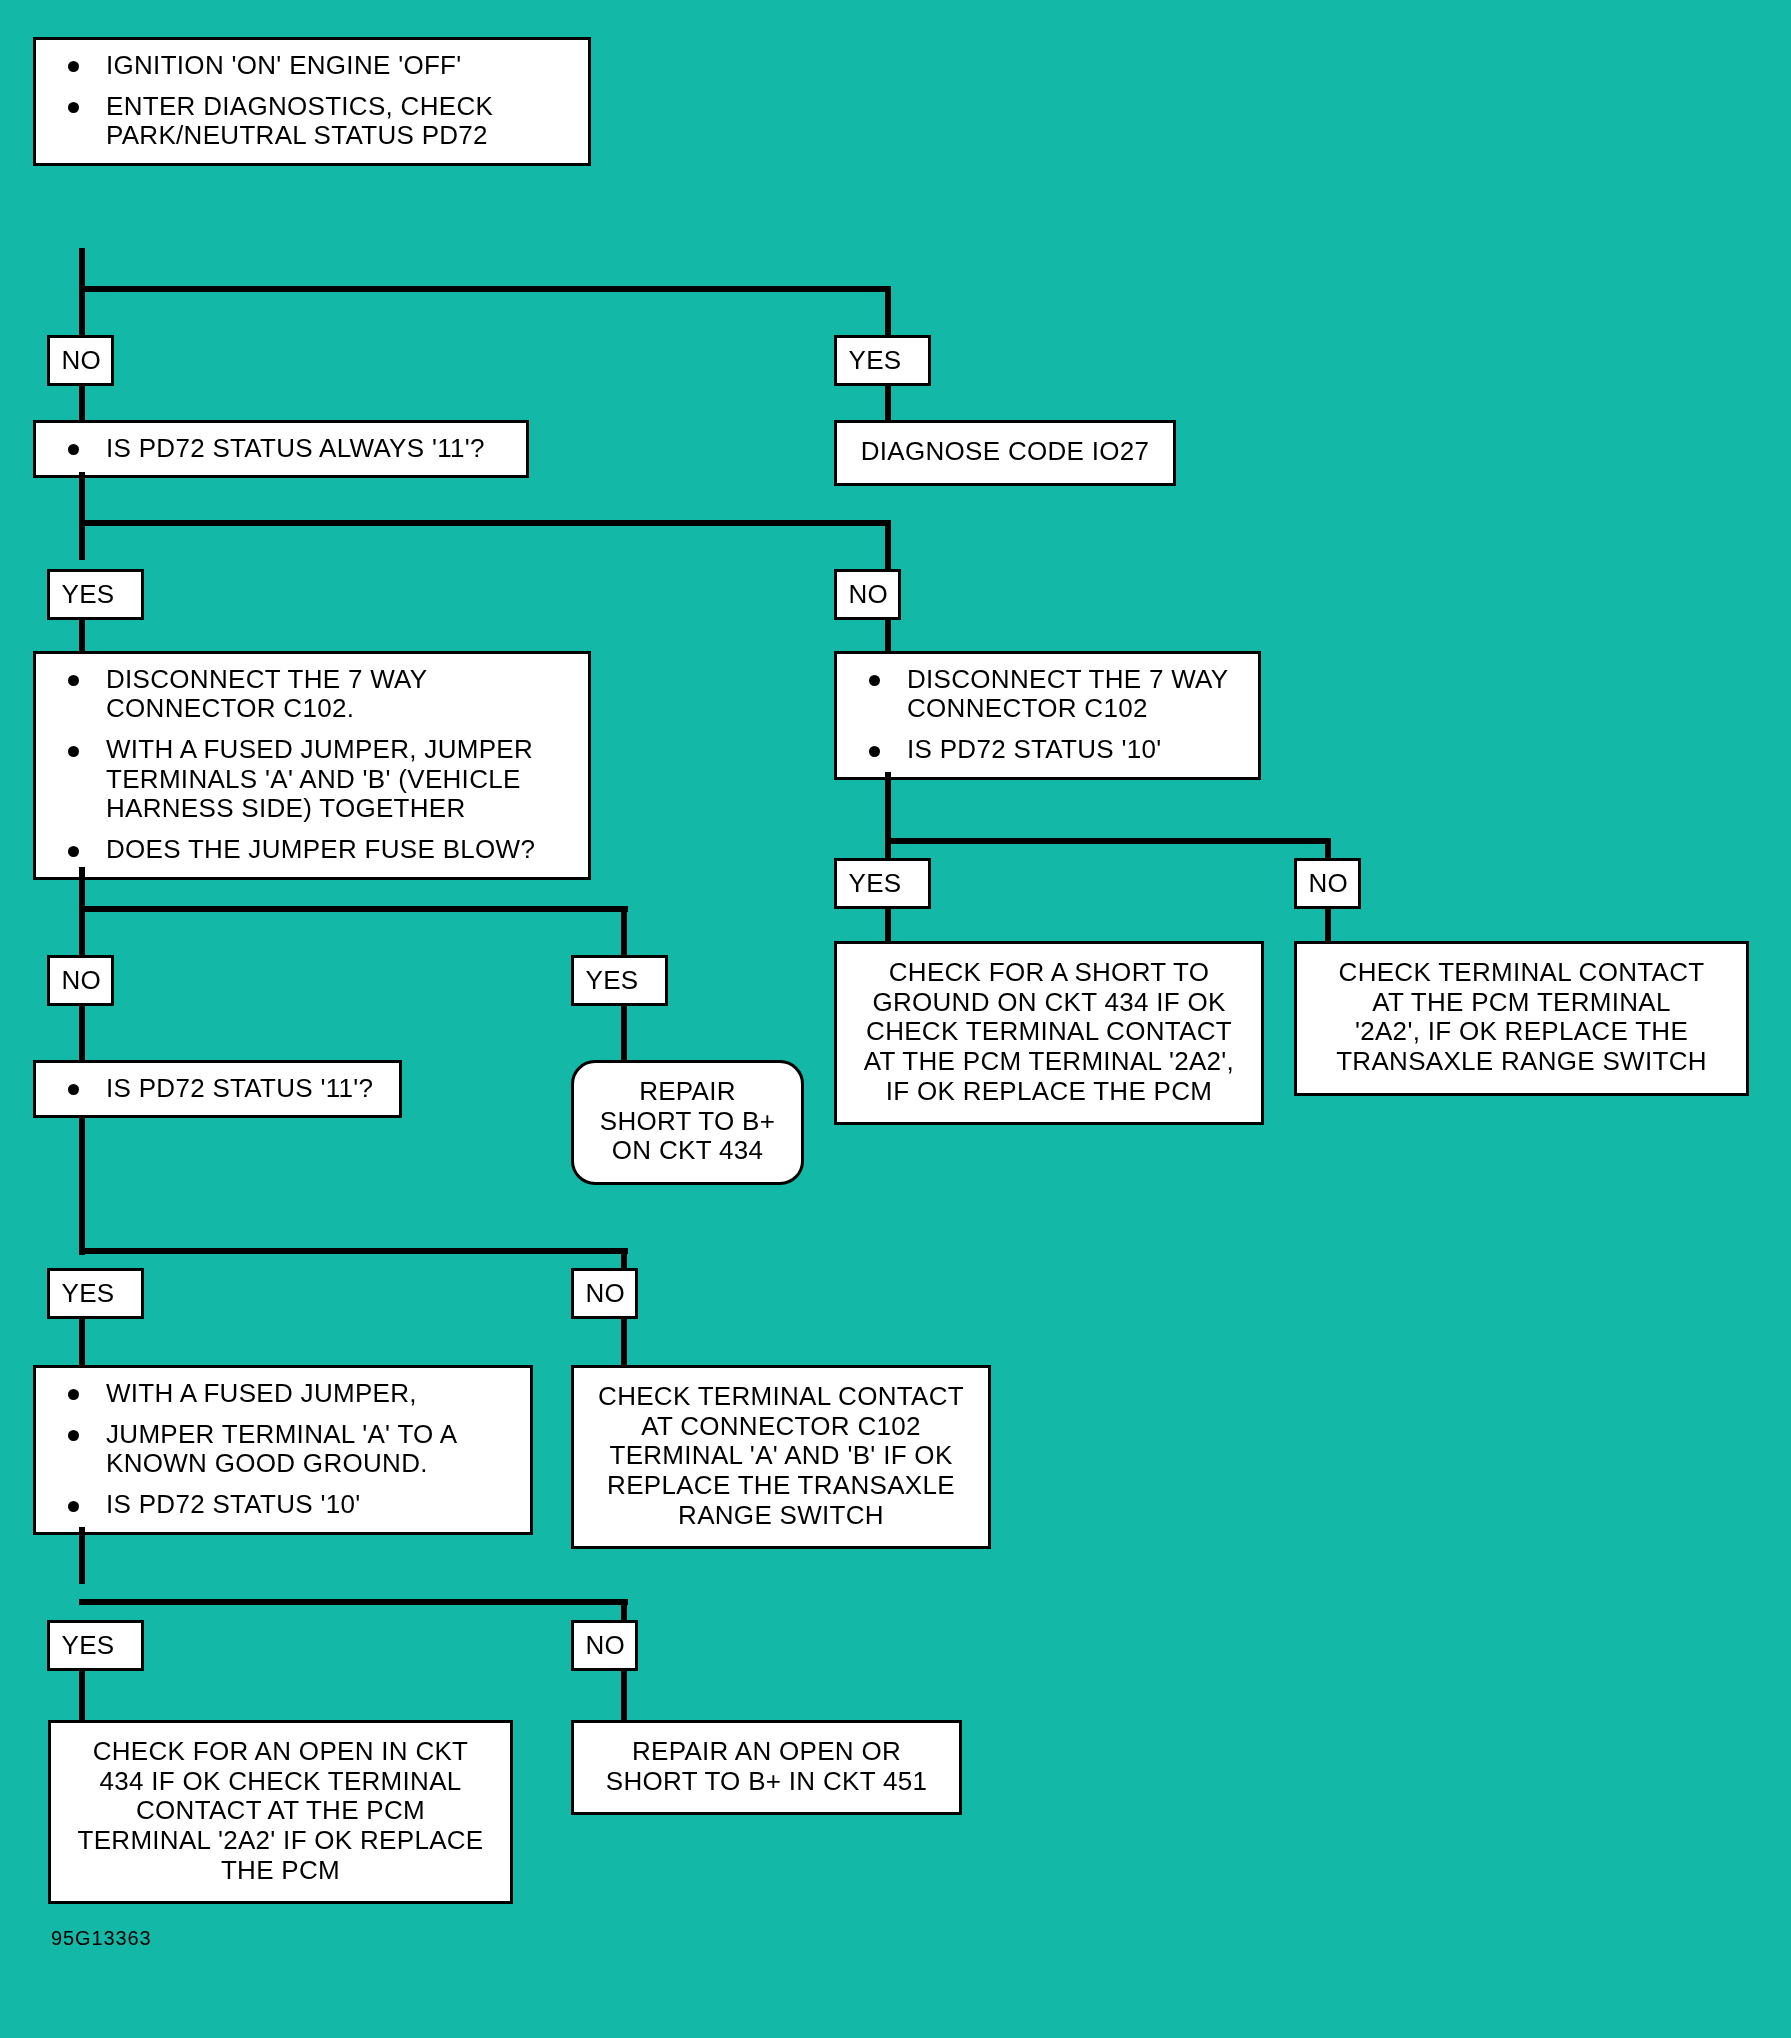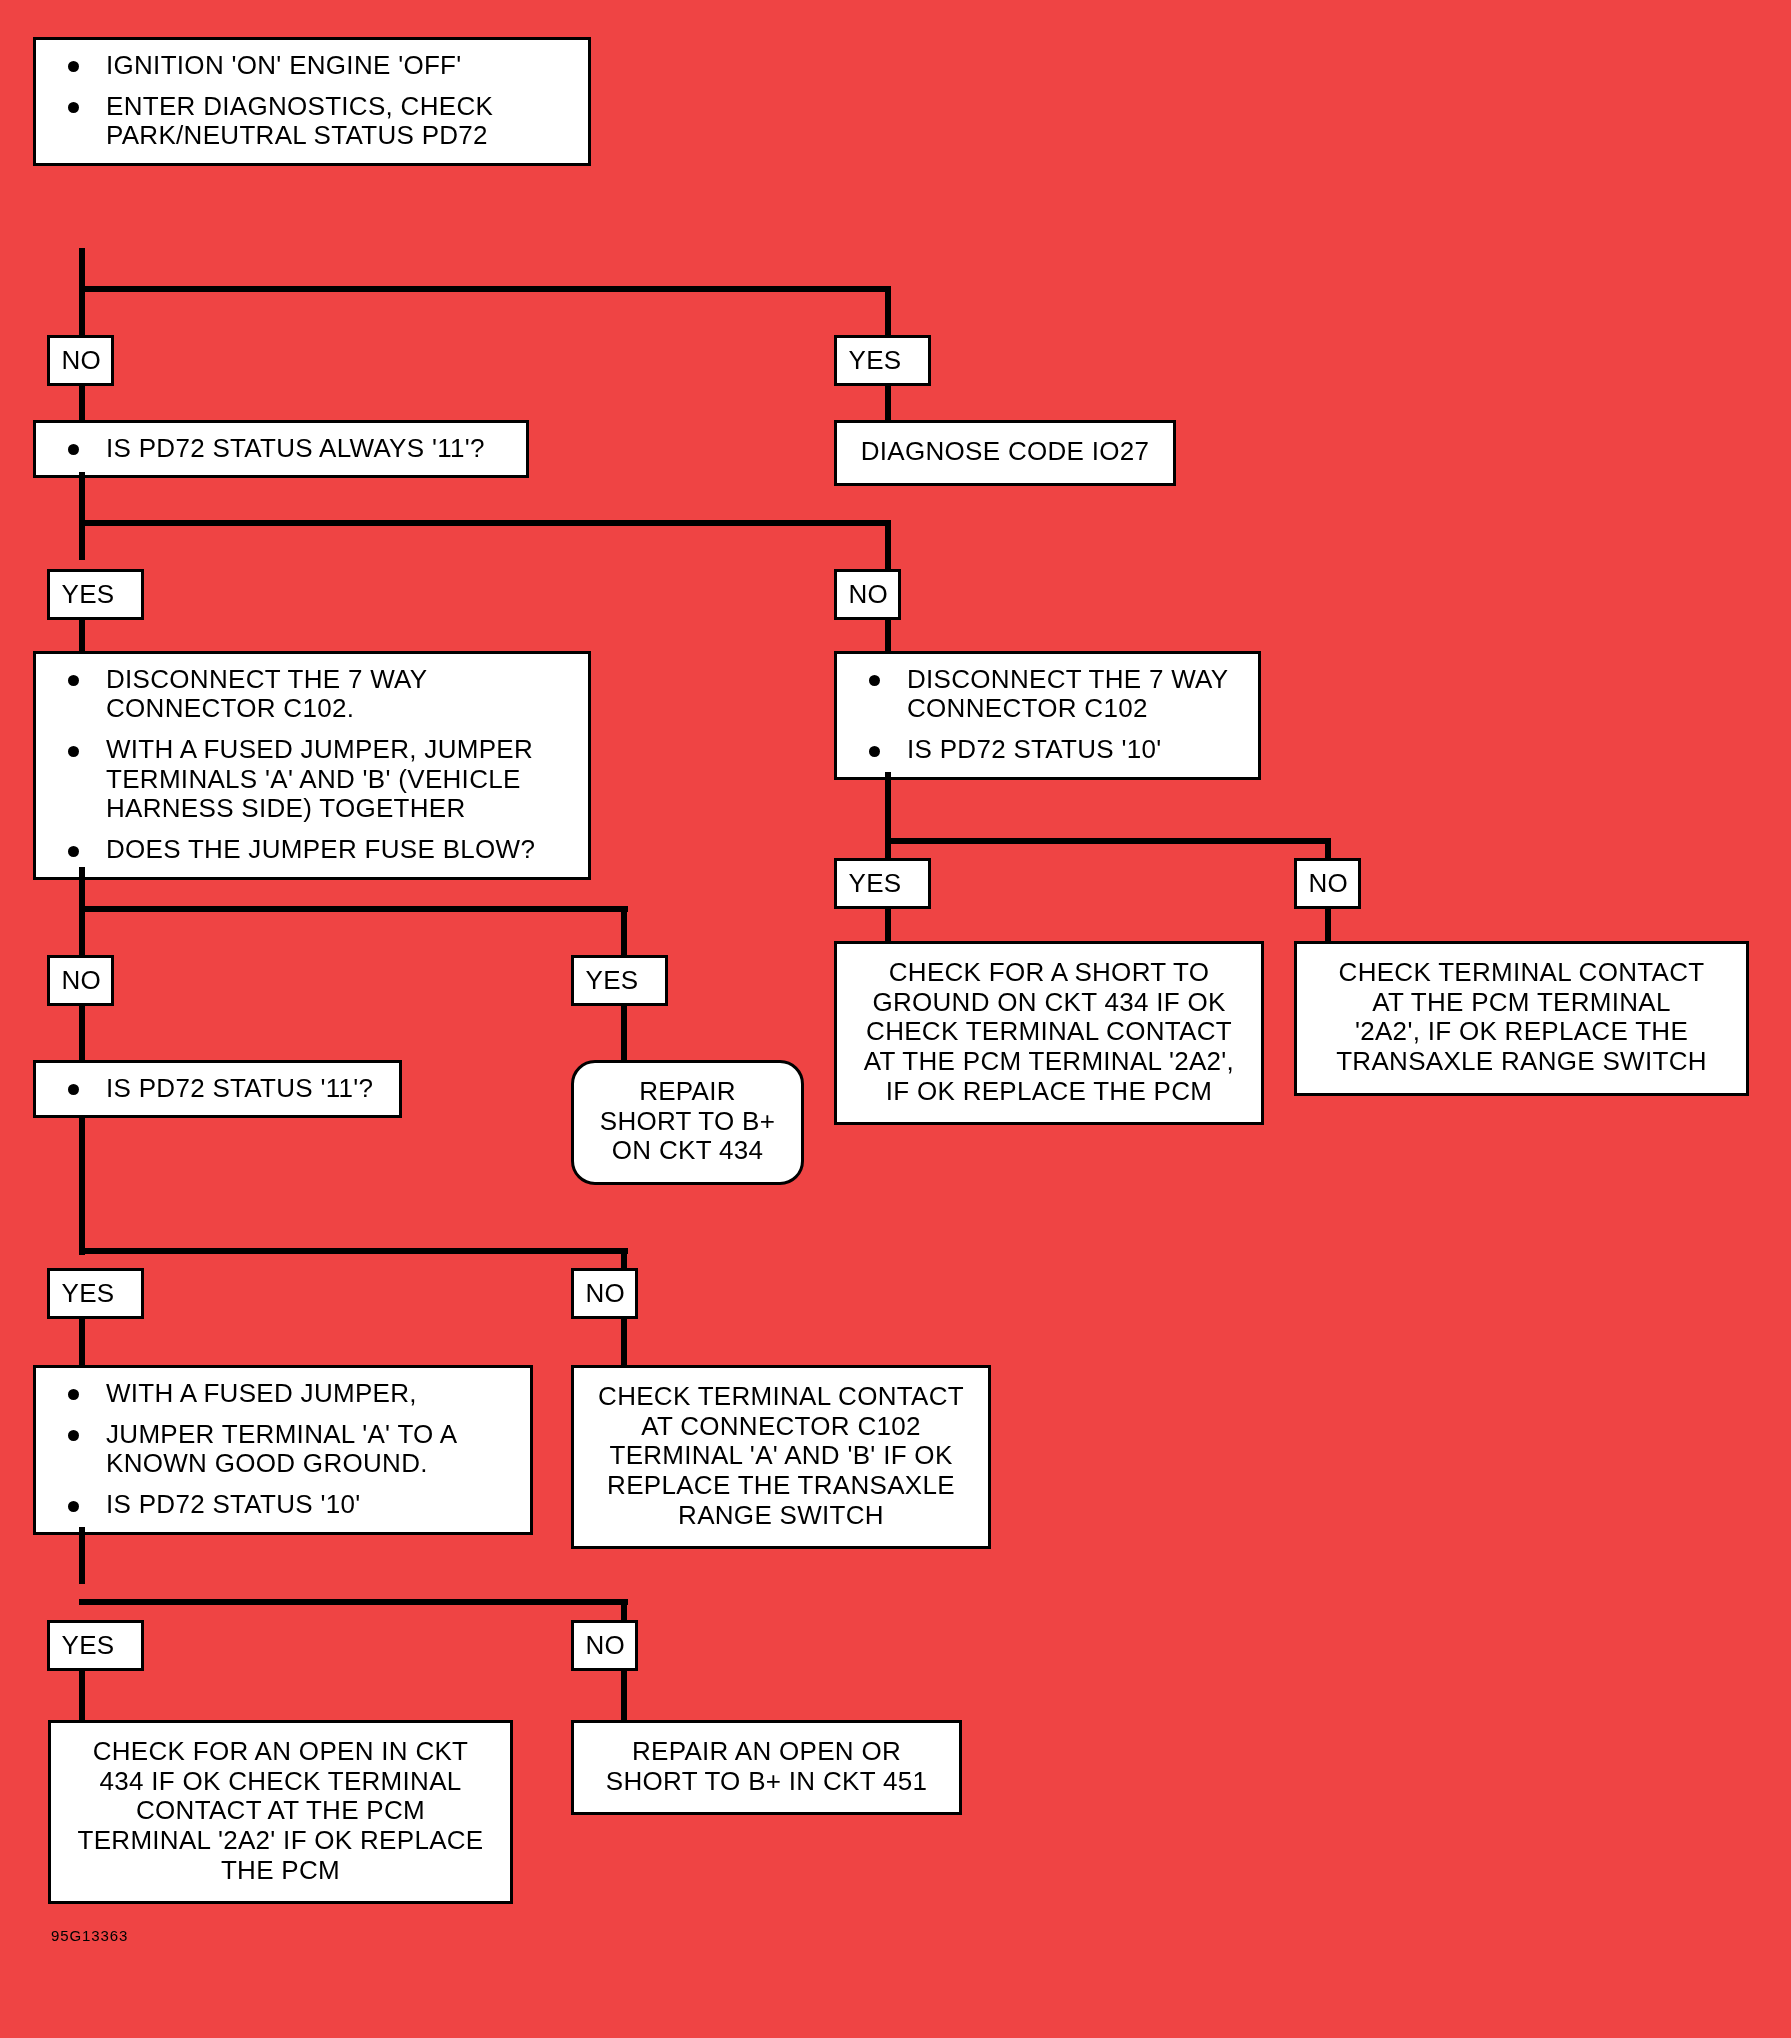--- a/index.html
+++ b/index.html
@@ -4,21 +4,21 @@
 <style>
   html, body {
     margin: 0;
     padding: 0;
     background: #ffffff;
   }
   #page {
     position: relative;
     width: 1792px;
     height: 2038px;
-    background: #ef4444;
+    background: #14b8a6;
     font-family: "Liberation Sans", sans-serif;
     color: #000000;
     overflow: hidden;
   }
 
   
   .node {
     position: absolute;
     box-sizing: border-box;
     border: 3.5px solid #000;
@@ -79,21 +79,21 @@
     background: #000;
   }
   .hline {
     position: absolute;
     height: 6.1px;
     background: #000;
   }
 
   .caption {
     position: absolute;
-    font-size: 15px;
+    font-size: 20px;
     letter-spacing: 0.9px;
   }
 </style>
 </head>
 <body>
 
 <div id="page">
 
   <div class="node" style="left:33px; top:37px; width:558px;">
     <ul class="bullets">

